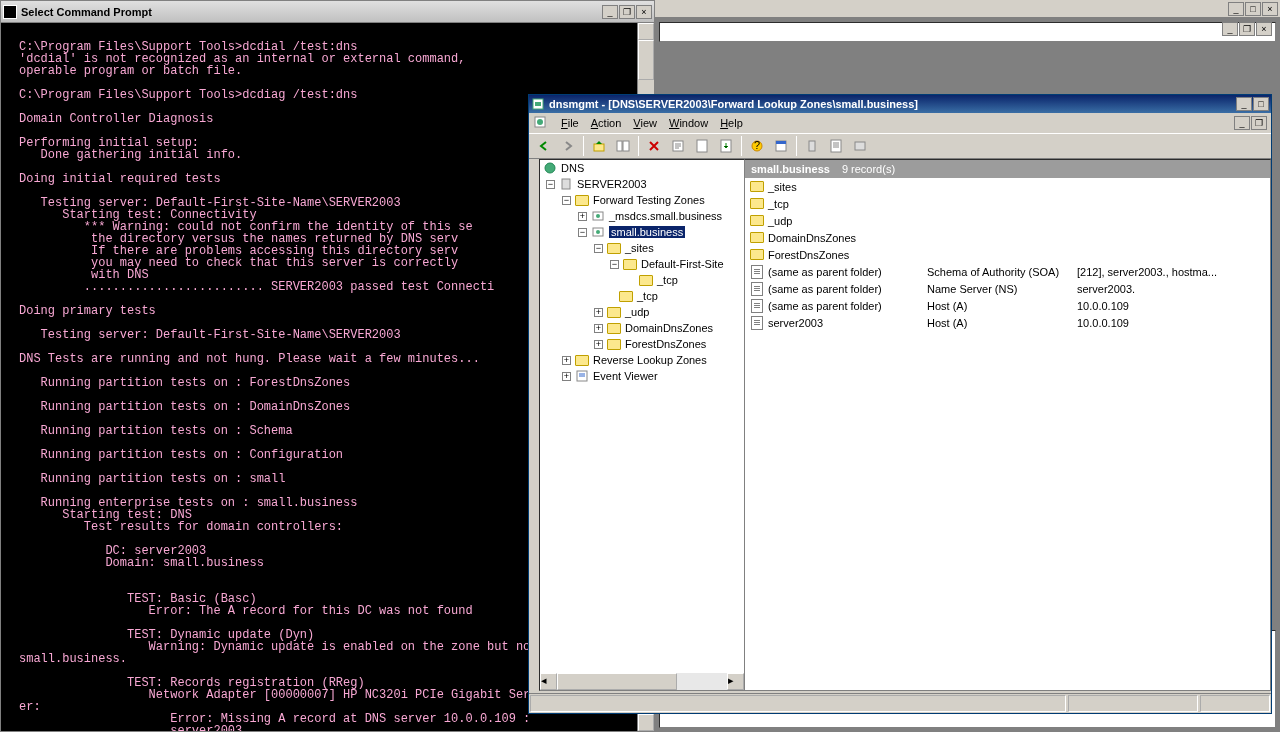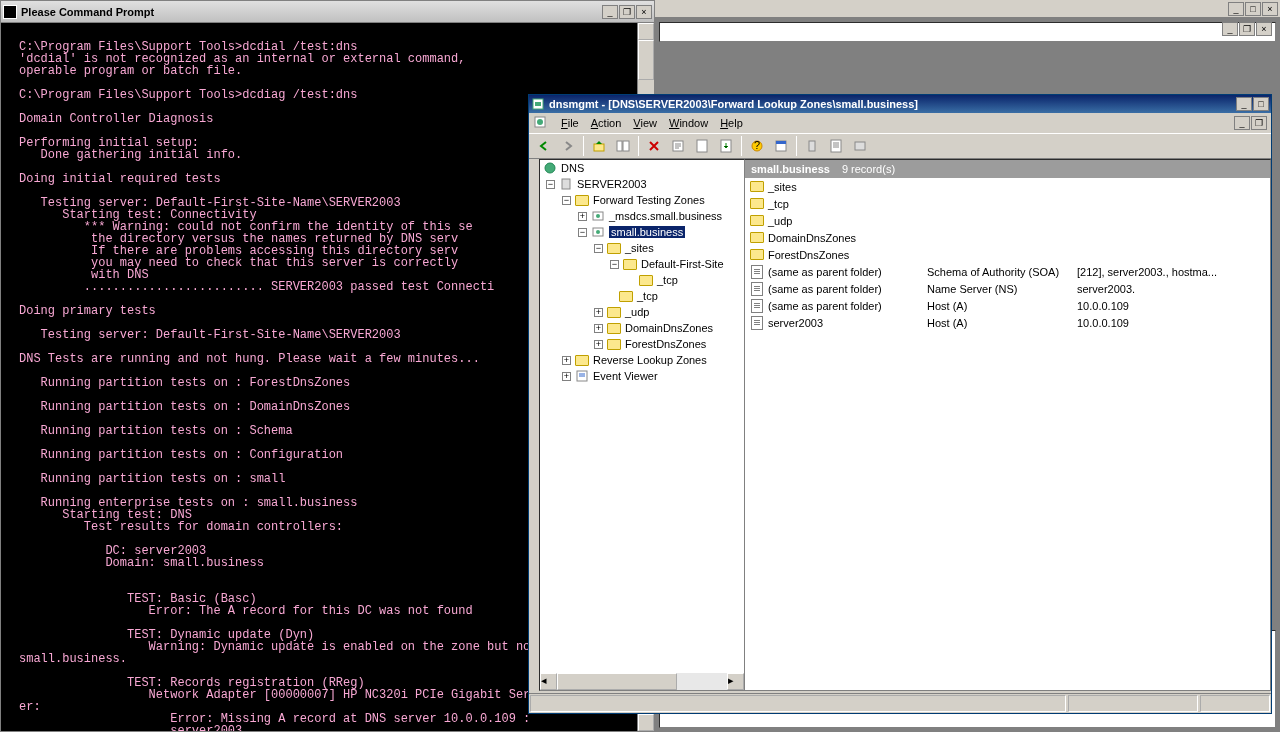--- a/index.html
+++ b/index.html
@@ -96,21 +96,21 @@
       <div class="win-btn">×</div>
     </div>
     <div class="bg-panel-main"></div>
     <div class="bg-panel-bottom"></div>
   </div>
 </div>
 
 <div class="cmd-window">
   <div class="cmd-titlebar">
     <span class="cmd-icon"></span>
-    <span class="cmd-title">Please Command Prompt</span>
+    <span class="cmd-title">Select Command Prompt</span>
     <div class="win-btns">
       <div class="win-btn">_</div>
       <div class="win-btn">❐</div>
       <div class="win-btn">×</div>
     </div>
   </div>
   <div class="cmd-body">C:\Program Files\Support Tools&gt;dcdial /test:dns
 'dcdial' is not recognized as an internal or external command,
 operable program or batch file.
 

